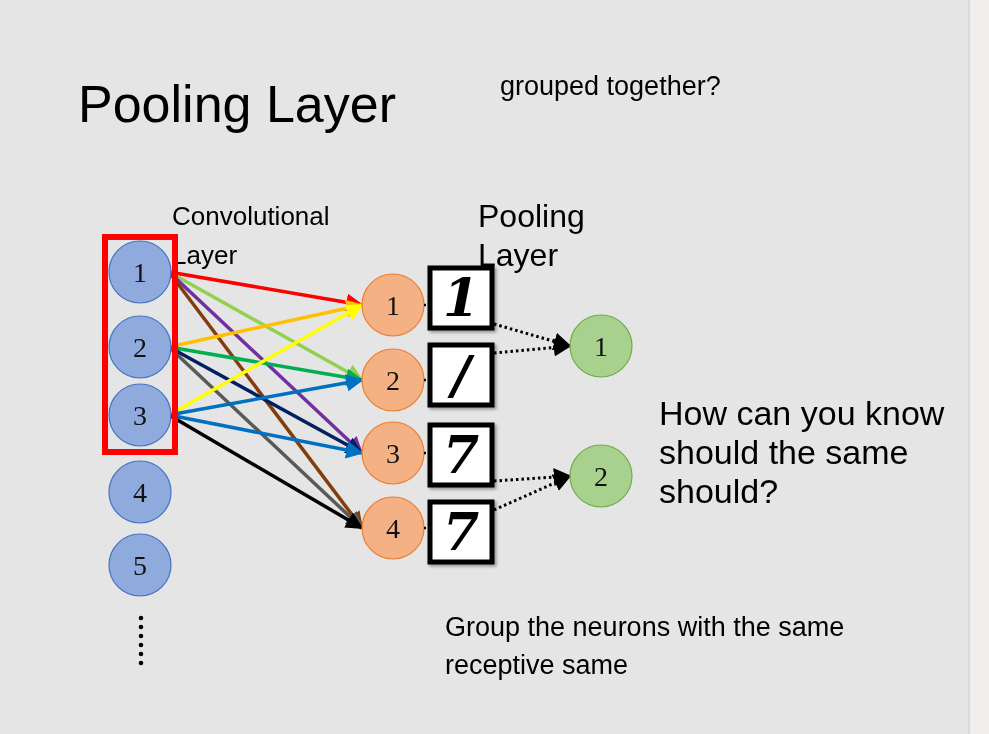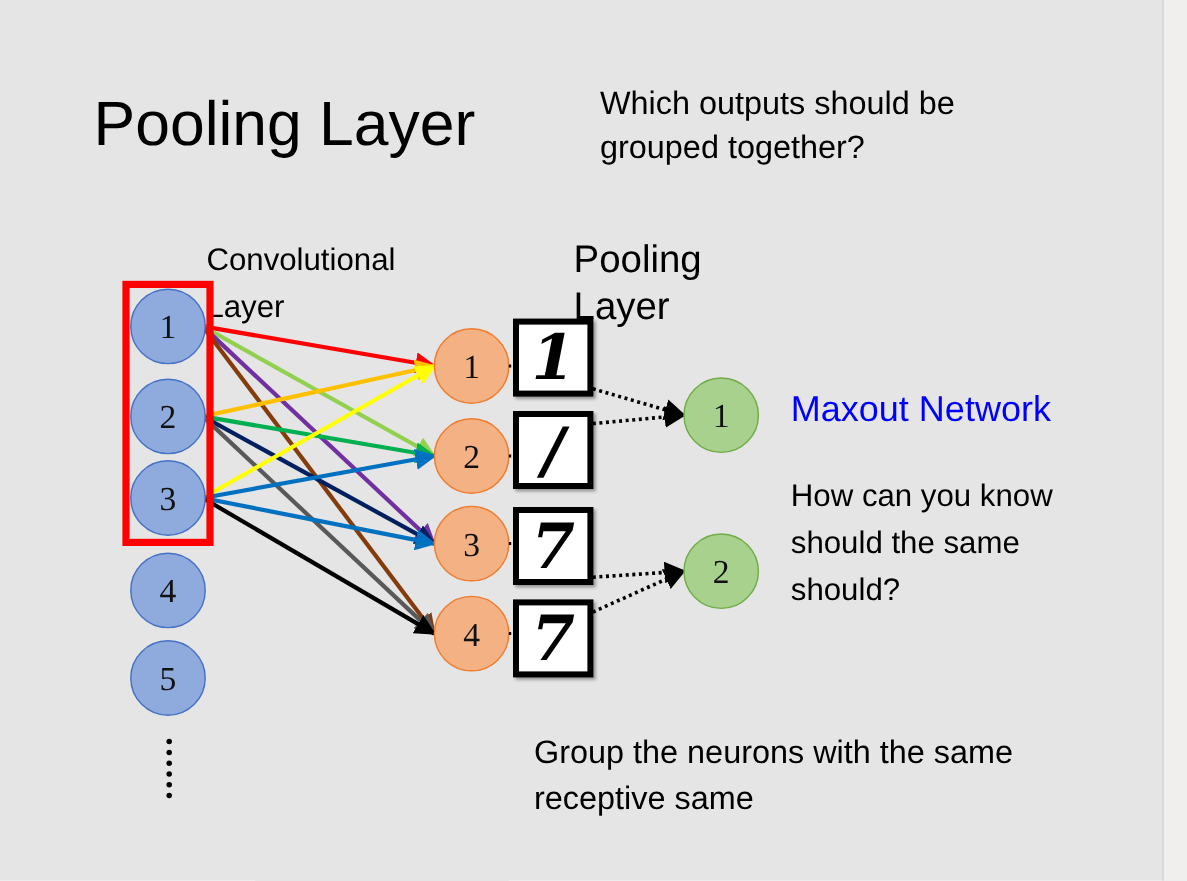--- a/index.html
+++ b/index.html
@@ -12,50 +12,48 @@
     .scroll-gutter {
       position: absolute; left: 968px; top: 0; width: 21px; height: 734px;
       background: #f0efee; border-left: 2px solid #dcdad8;
     }
     .txt { position: absolute; color: #000; white-space: nowrap; margin: 0; }
     .title { left: 78px; top: 72px; font-size: 52px; line-height: 64px; font-weight: normal; }
     .question { left: 500px; top: 68px; font-size: 27px; line-height: 37px; }
     .conv-label { left: 172px; top: 197px; font-size: 26px; line-height: 39px; text-align: left; width: 186px; }
     .pool-label { left: 478px; top: 197px; font-size: 32px; line-height: 39px; width: 124px; }
     .maxout { left: 659px; top: 322px; font-size: 30px; line-height: 40px; color: #0000ff; }
-    .how { left: 659px; top: 394px; font-size: 26px; line-height: 39px; }
+    .how { left: 659px; top: 394px; font-size: 34px; line-height: 39px; }
     .group { left: 414px; top: 608px; font-size: 27px; line-height: 38px; margin-left: 31px; }
     .txt .line { display: block; }
     svg.diagram { position: absolute; left: 0; top: 0; }
     .node-text { font-family: "Liberation Serif", "DejaVu Serif", serif; font-size: 28px; fill: #111; }
     .digit-text { font-family: "DejaVu Serif", serif; font-size: 52px; font-weight: bold; font-style: italic; fill: #000; }
   </style>
 </head>
 <body>
 
 <div class="slide">
 
   <h1 class="txt title">Pooling Layer</h1>
 
   <div class="txt question">
-    <span class="line">Which outputs should be</span>
     <span class="line">grouped together?</span>
   </div>
 
   <div class="txt conv-label">
     <span class="line">Convolutional</span>
     <span class="line">Layer</span>
   </div>
 
   <div class="txt pool-label">
     <span class="line">Pooling</span>
     <span class="line">Layer</span>
   </div>
 
-  <div class="txt maxout">Maxout Network</div>
 
   <div class="txt how">
     <span class="line">How can you know</span>
     <span class="line">should the same</span>
     <span class="line">should?</span>
   </div>
 
   <div class="txt group">
     <span class="line">Group the neurons with the same</span>
     <span class="line">receptive same</span>

